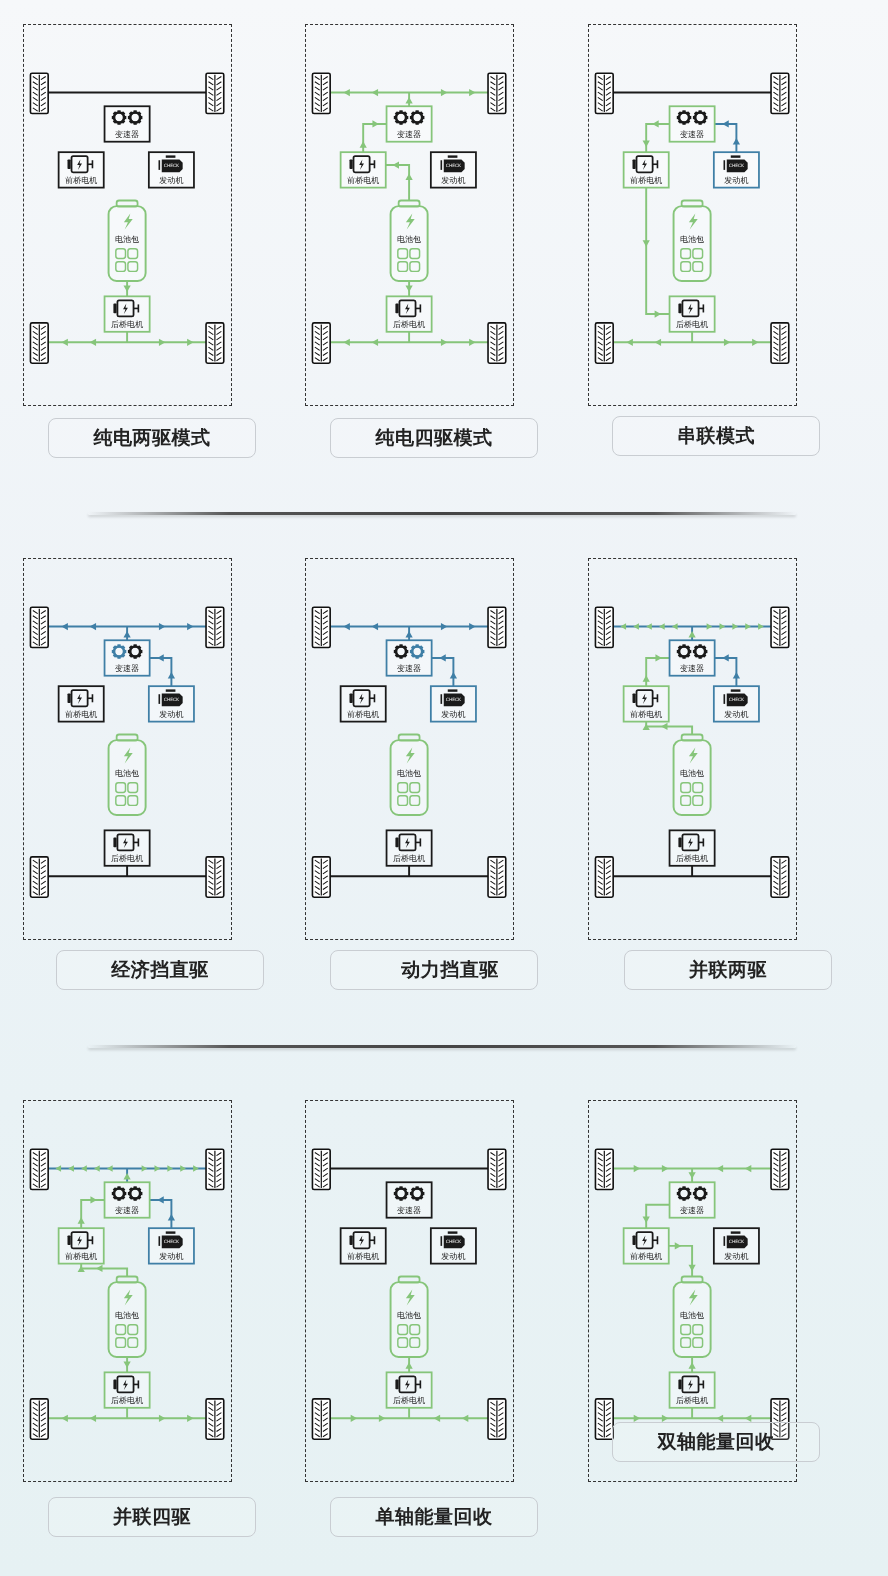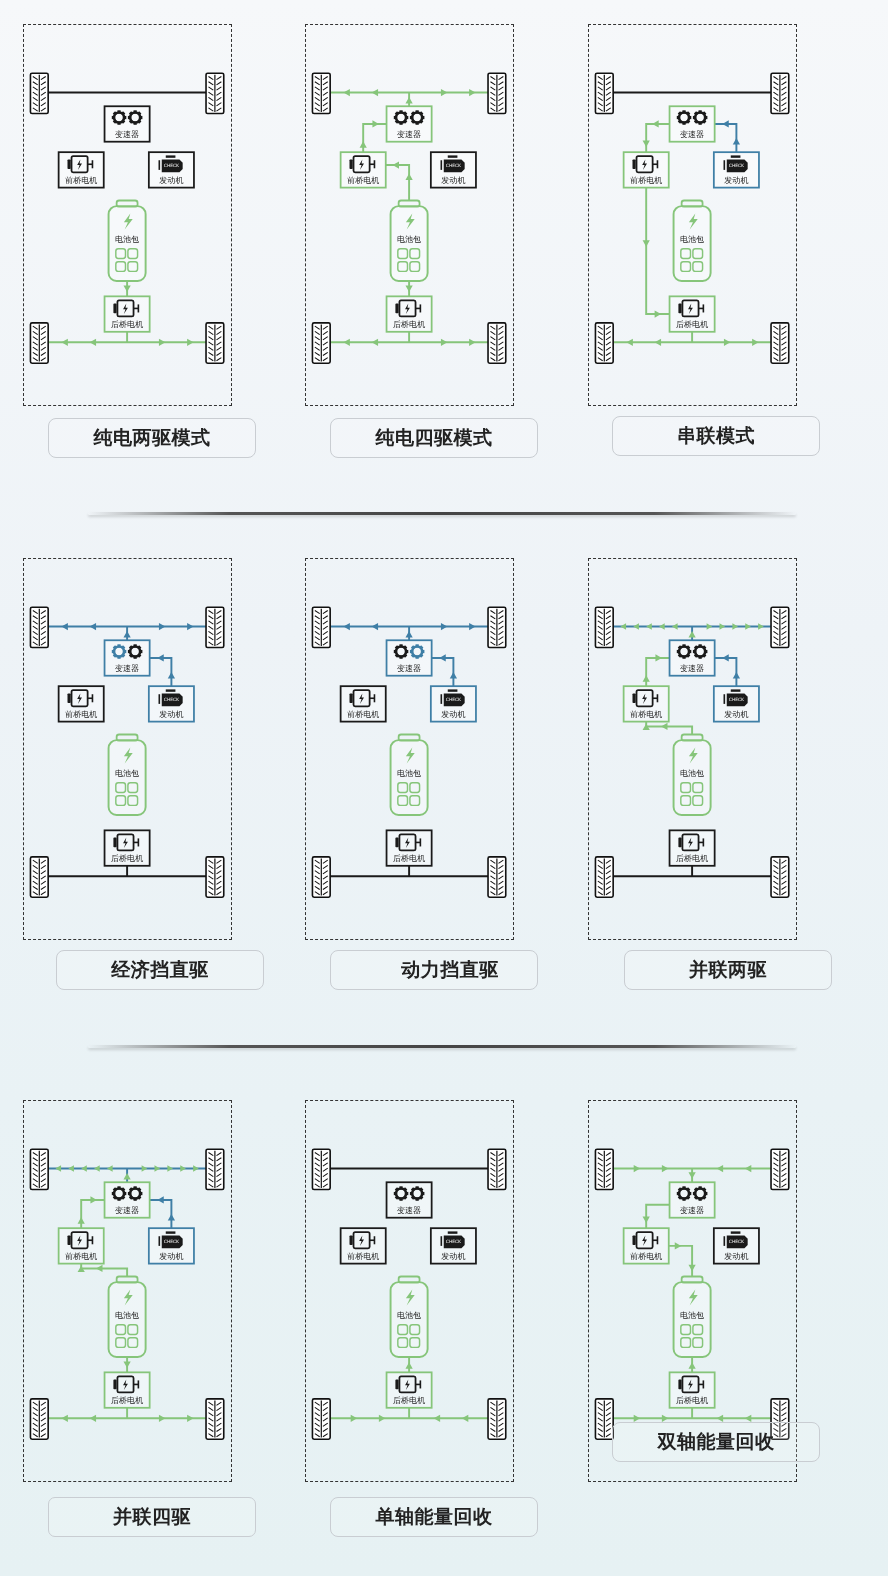--- a/index.html
+++ b/index.html
@@ -1184,21 +1184,21 @@
           <g>
             <rect x="111" y="301" width="4" height="12" fill="#1a1a1a" rx="1"></rect>
             <rect x="116" y="297" width="20" height="20" fill="none" stroke="#1a1a1a" stroke-width="2.2" rx="2"></rect>
             <path d="M127,301 l-4,7 h3 l-2,6 l5,-8 h-3 z" fill="#1a1a1a"></path>
             <line x1="136" y1="307" x2="142" y2="307" stroke="#1a1a1a" stroke-width="2"></line>
             <line x1="142" y1="302" x2="142" y2="312" stroke="#1a1a1a" stroke-width="2"></line>
           </g>
         </g>
       </svg>
     </div>
-    <div class="label-box" style="left: 48px; top: 1497px; border-radius: 7px;">并联四驱</div>
+    <div class="label-box" style="left: 48px; top: 1497px;">并联四驱</div>
     <div class="panel" style="left: 305px; top: 1100px;">
       <svg viewBox="0 0 257 382">
         <polyline points="30,39 226,39" fill="none" stroke="#1a1a1a" stroke-width="2.4"></polyline>
         <g>
           <polyline points="30,349 226,349" fill="none" stroke="#86c57a" stroke-width="2.4"></polyline>
           <polyline points="128,336 128,349" fill="none" stroke="#86c57a" stroke-width="2.4"></polyline>
           <polygon points="55.5,344.5 63.5,349 55.5,353.5" fill="#86c57a"></polygon>
           <polygon points="90.5,344.5 98.5,349 90.5,353.5" fill="#86c57a"></polygon>
           <polygon points="166.5,344.5 158.5,349 166.5,353.5" fill="#86c57a"></polygon>
           <polygon points="201.5,344.5 193.5,349 201.5,353.5" fill="#86c57a"></polygon>

